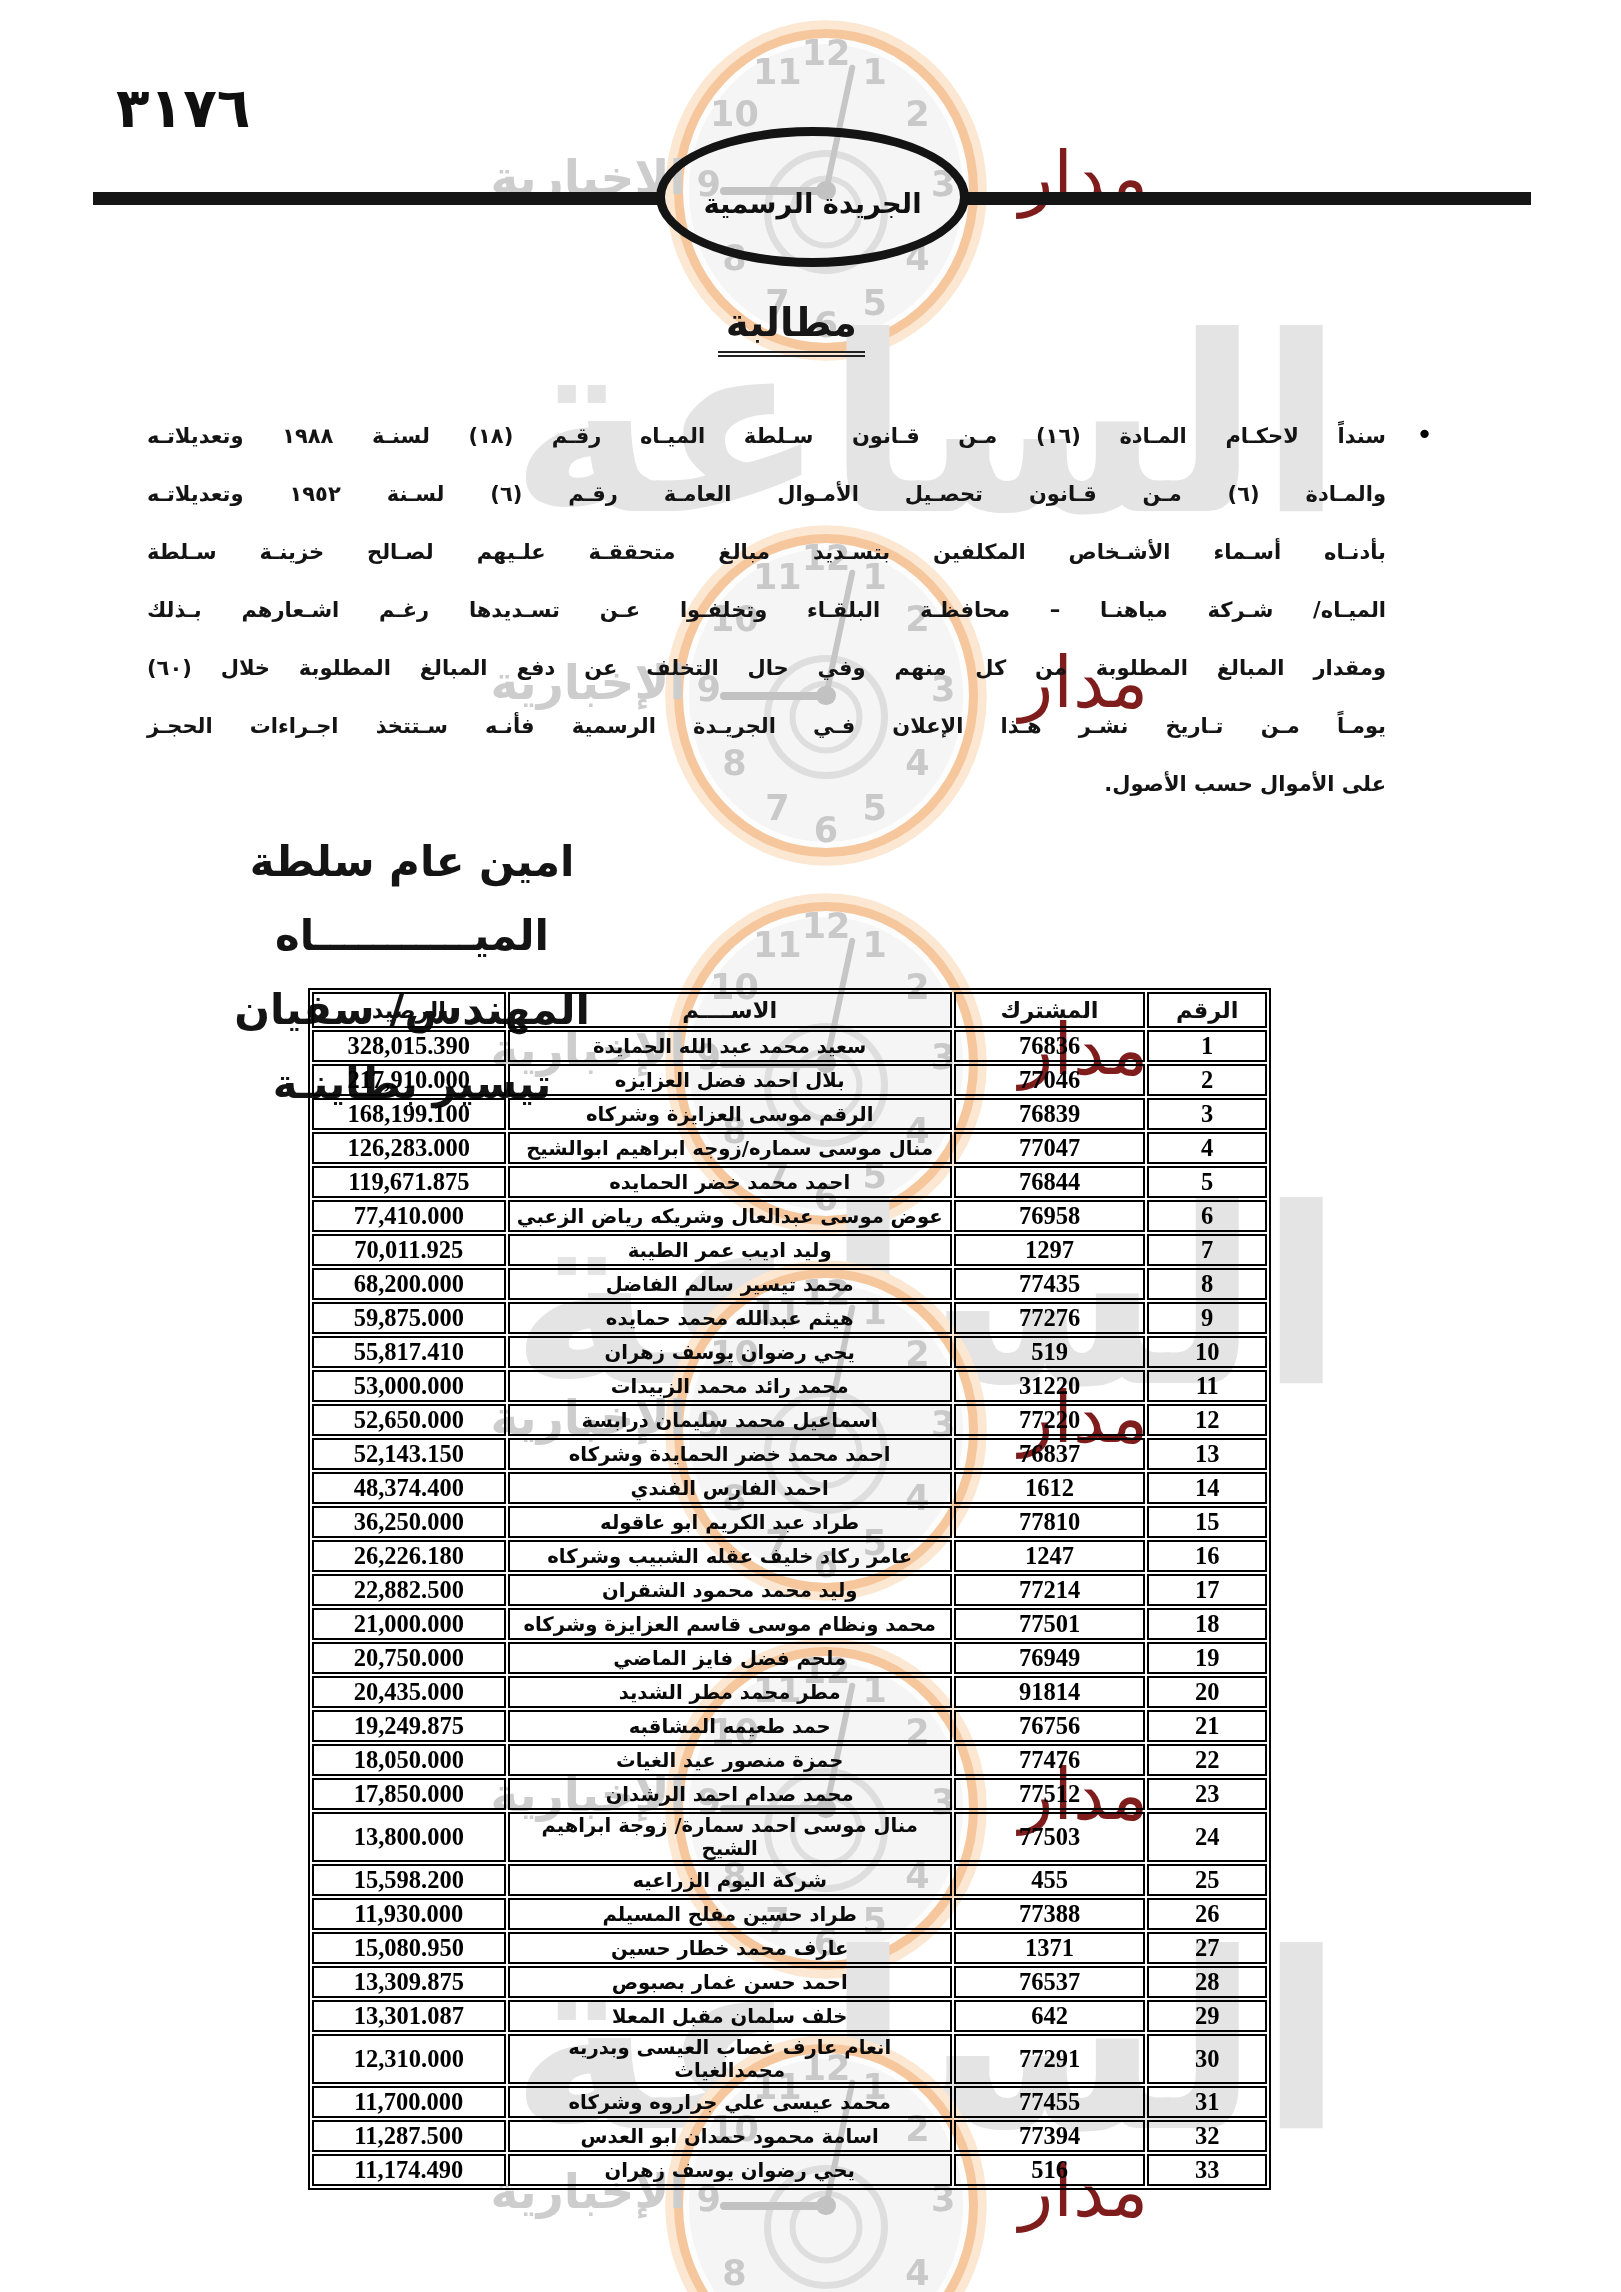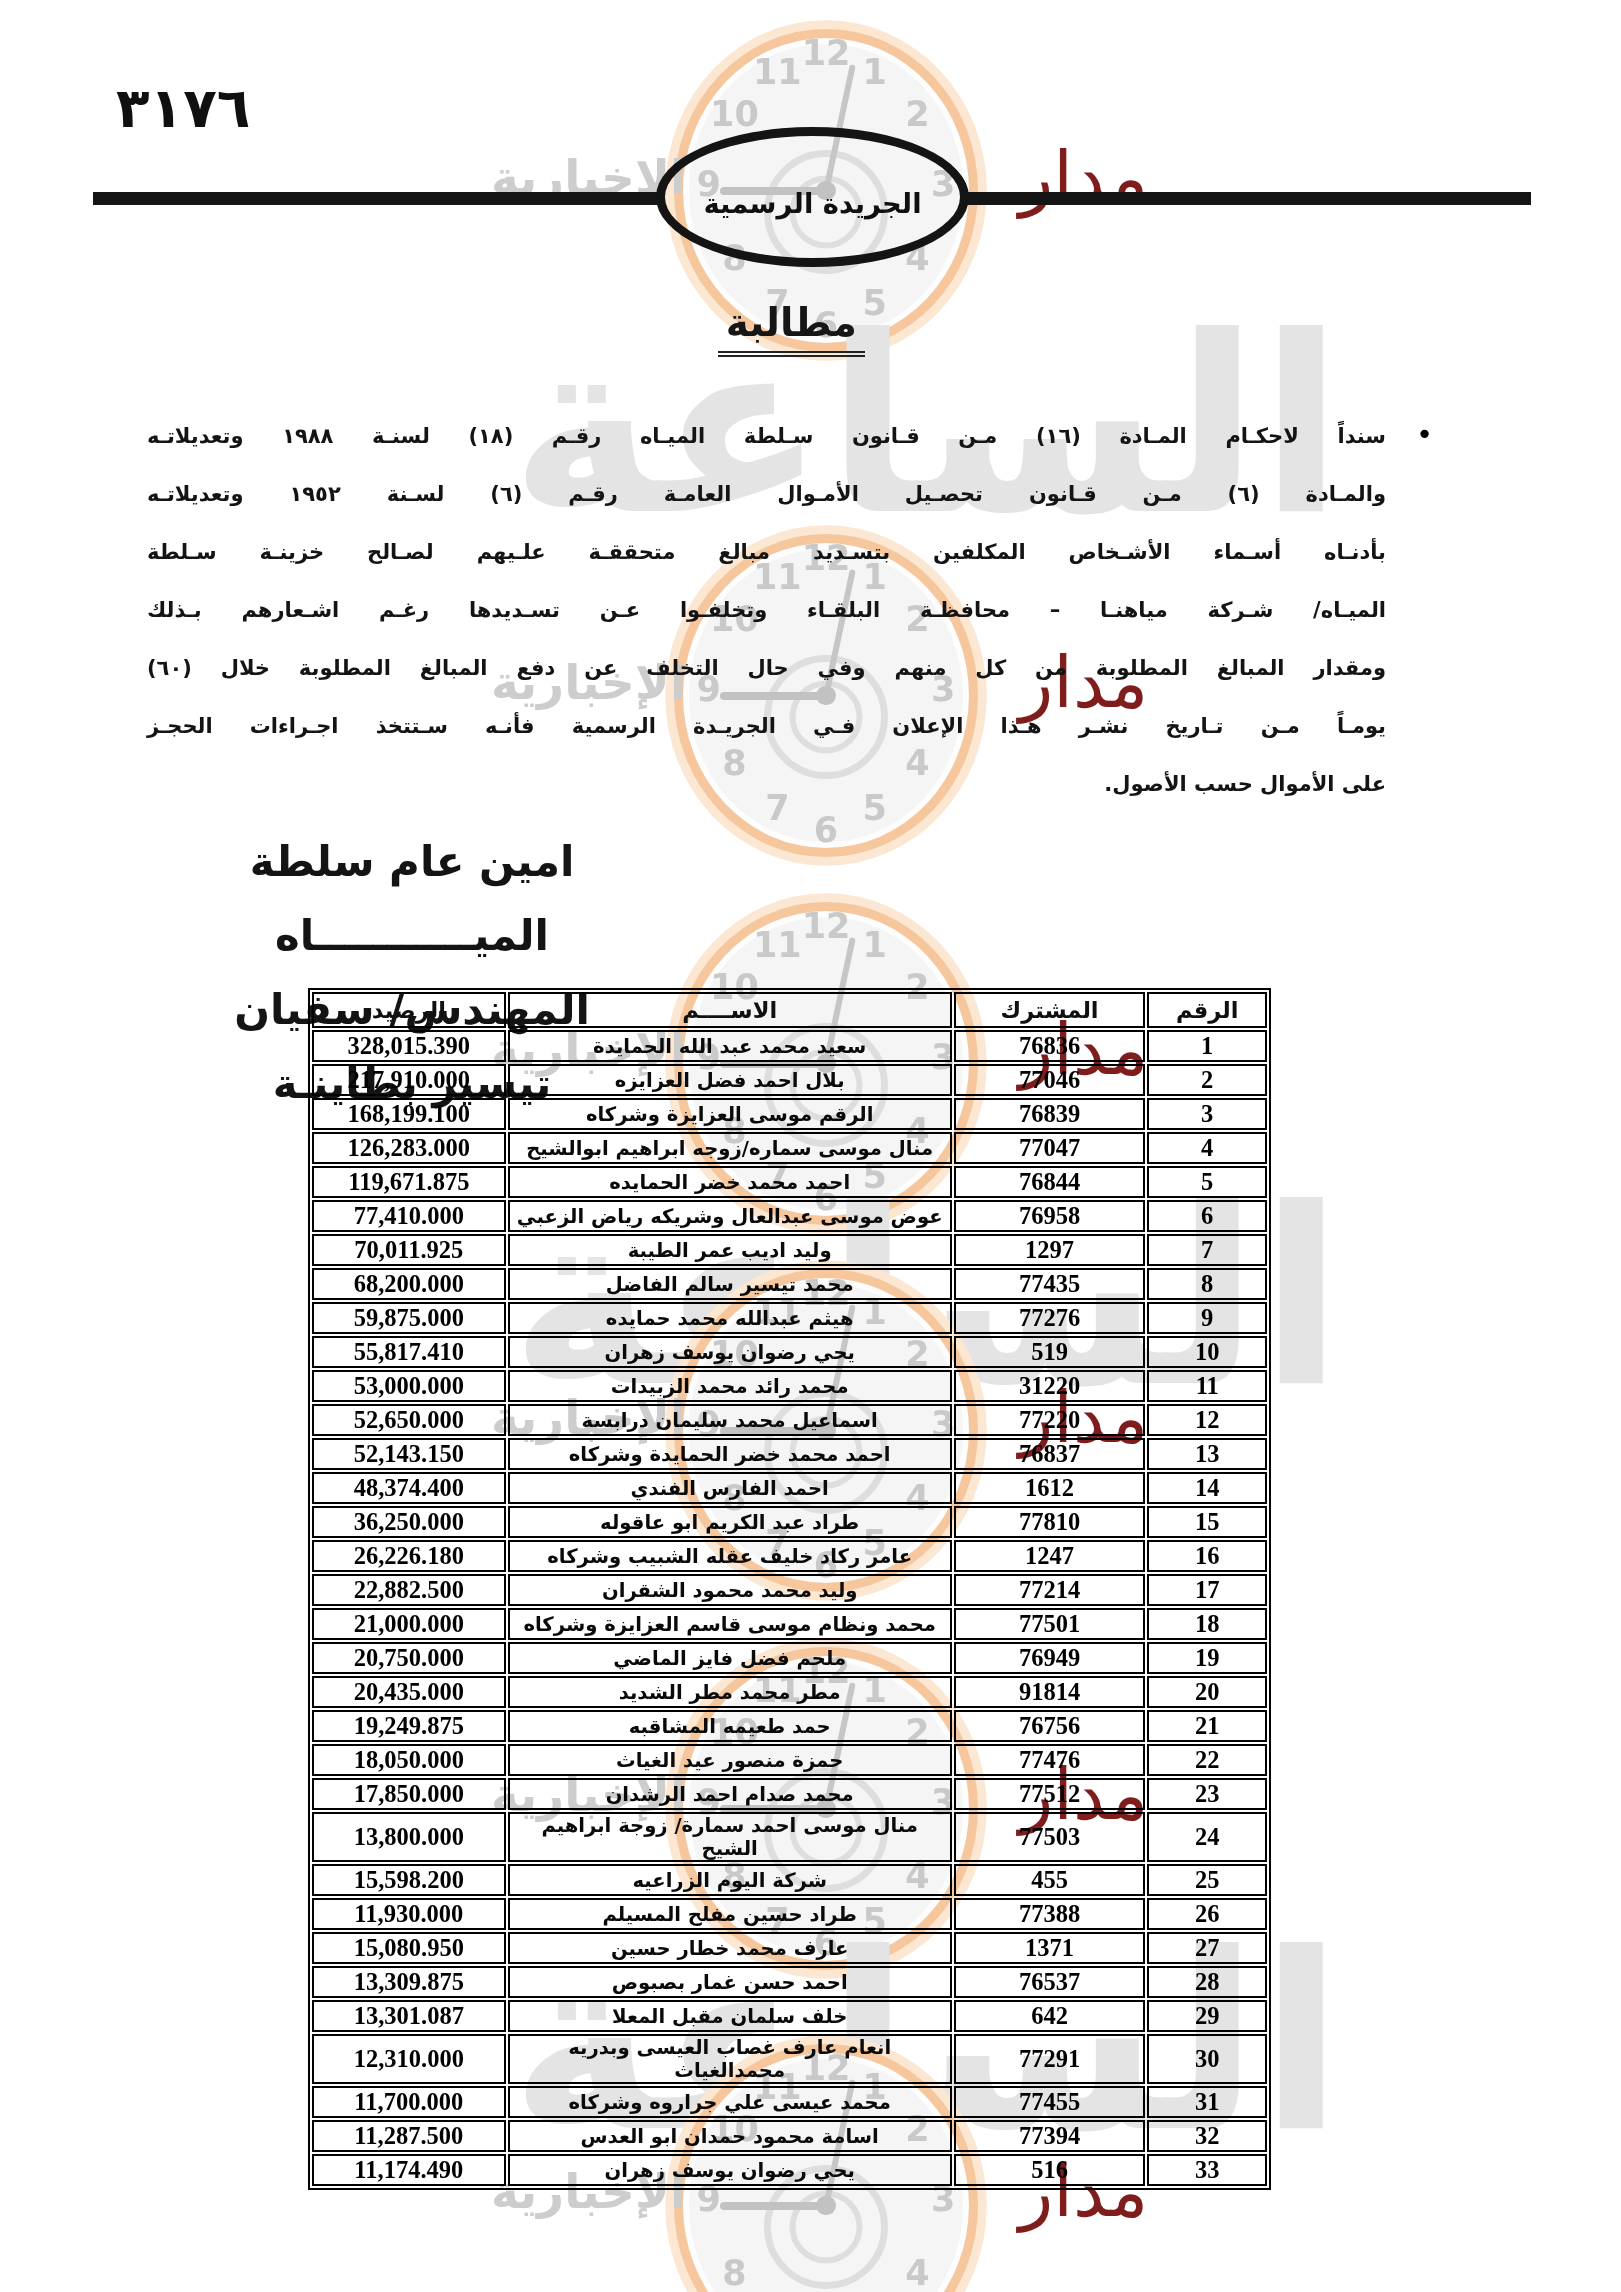--- a/index.html
+++ b/index.html
@@ -16,21 +16,21 @@
   .wm-hand-min{position:absolute;left:13%;top:calc(50% - 3.9px);width:38%;height:8.8px;
     background:#c2c2c2;border-radius:4.9px;}
   .wm-hand-hr{position:absolute;left:calc(50% - 2.9px);top:calc(50% - 129px);width:5.9px;height:129px;
     background:#c6c6c6;transform-origin:50% 100%;transform:rotate(12deg);border-radius:2.9px;}
   .wm-dot{position:absolute;left:calc(50% - 9.8px);top:calc(50% - 9.8px);width:19.6px;height:19.6px;
     border-radius:50%;background:#c2c2c2;}
   .wm-ring1{position:absolute;left:50%;top:57%;width:110px;height:110px;border-radius:50%;
     border:7.8px solid #dedede;transform:translate(-50%,-50%);}
   .wm-ring2{position:absolute;left:50%;top:57%;width:61px;height:61px;border-radius:50%;
     border:6.9px solid #dedede;transform:translate(-50%,-50%);}
-  .wm-ikh{position:absolute;color:#cdcdcd;font-size:47px;font-weight:bold;width:196px;text-align:right;}
+  .wm-ikh{position:absolute;color:#cdcdcd;font-size:47px;font-weight:bold;width:196px;text-align:center;}
   .wm-madar{position:absolute;color:#7f1d1d;font-size:71px;font-weight:normal;line-height:1;}
   .wm-saa{position:absolute;color:#e4e4e4;font-size:245px;font-weight:bold;line-height:1;letter-spacing:-5.9px;}
 
   
   .page-number{position:absolute;left:116px;top:76px;font-size:55px;font-weight:bold;color:#101010;z-index:2;}
   .rule{position:absolute;top:192px;height:12.7px;background:#151515;z-index:2;}
   .rule-left{left:93px;width:566px;}
   .rule-right{left:966px;width:565px;}
   .gazette-oval{position:absolute;left:656px;top:127px;width:313px;height:140px;border:9.8px solid #141414;
     border-radius:50%;box-sizing:border-box;display:flex;align-items:center;justify-content:center;z-index:2;}

